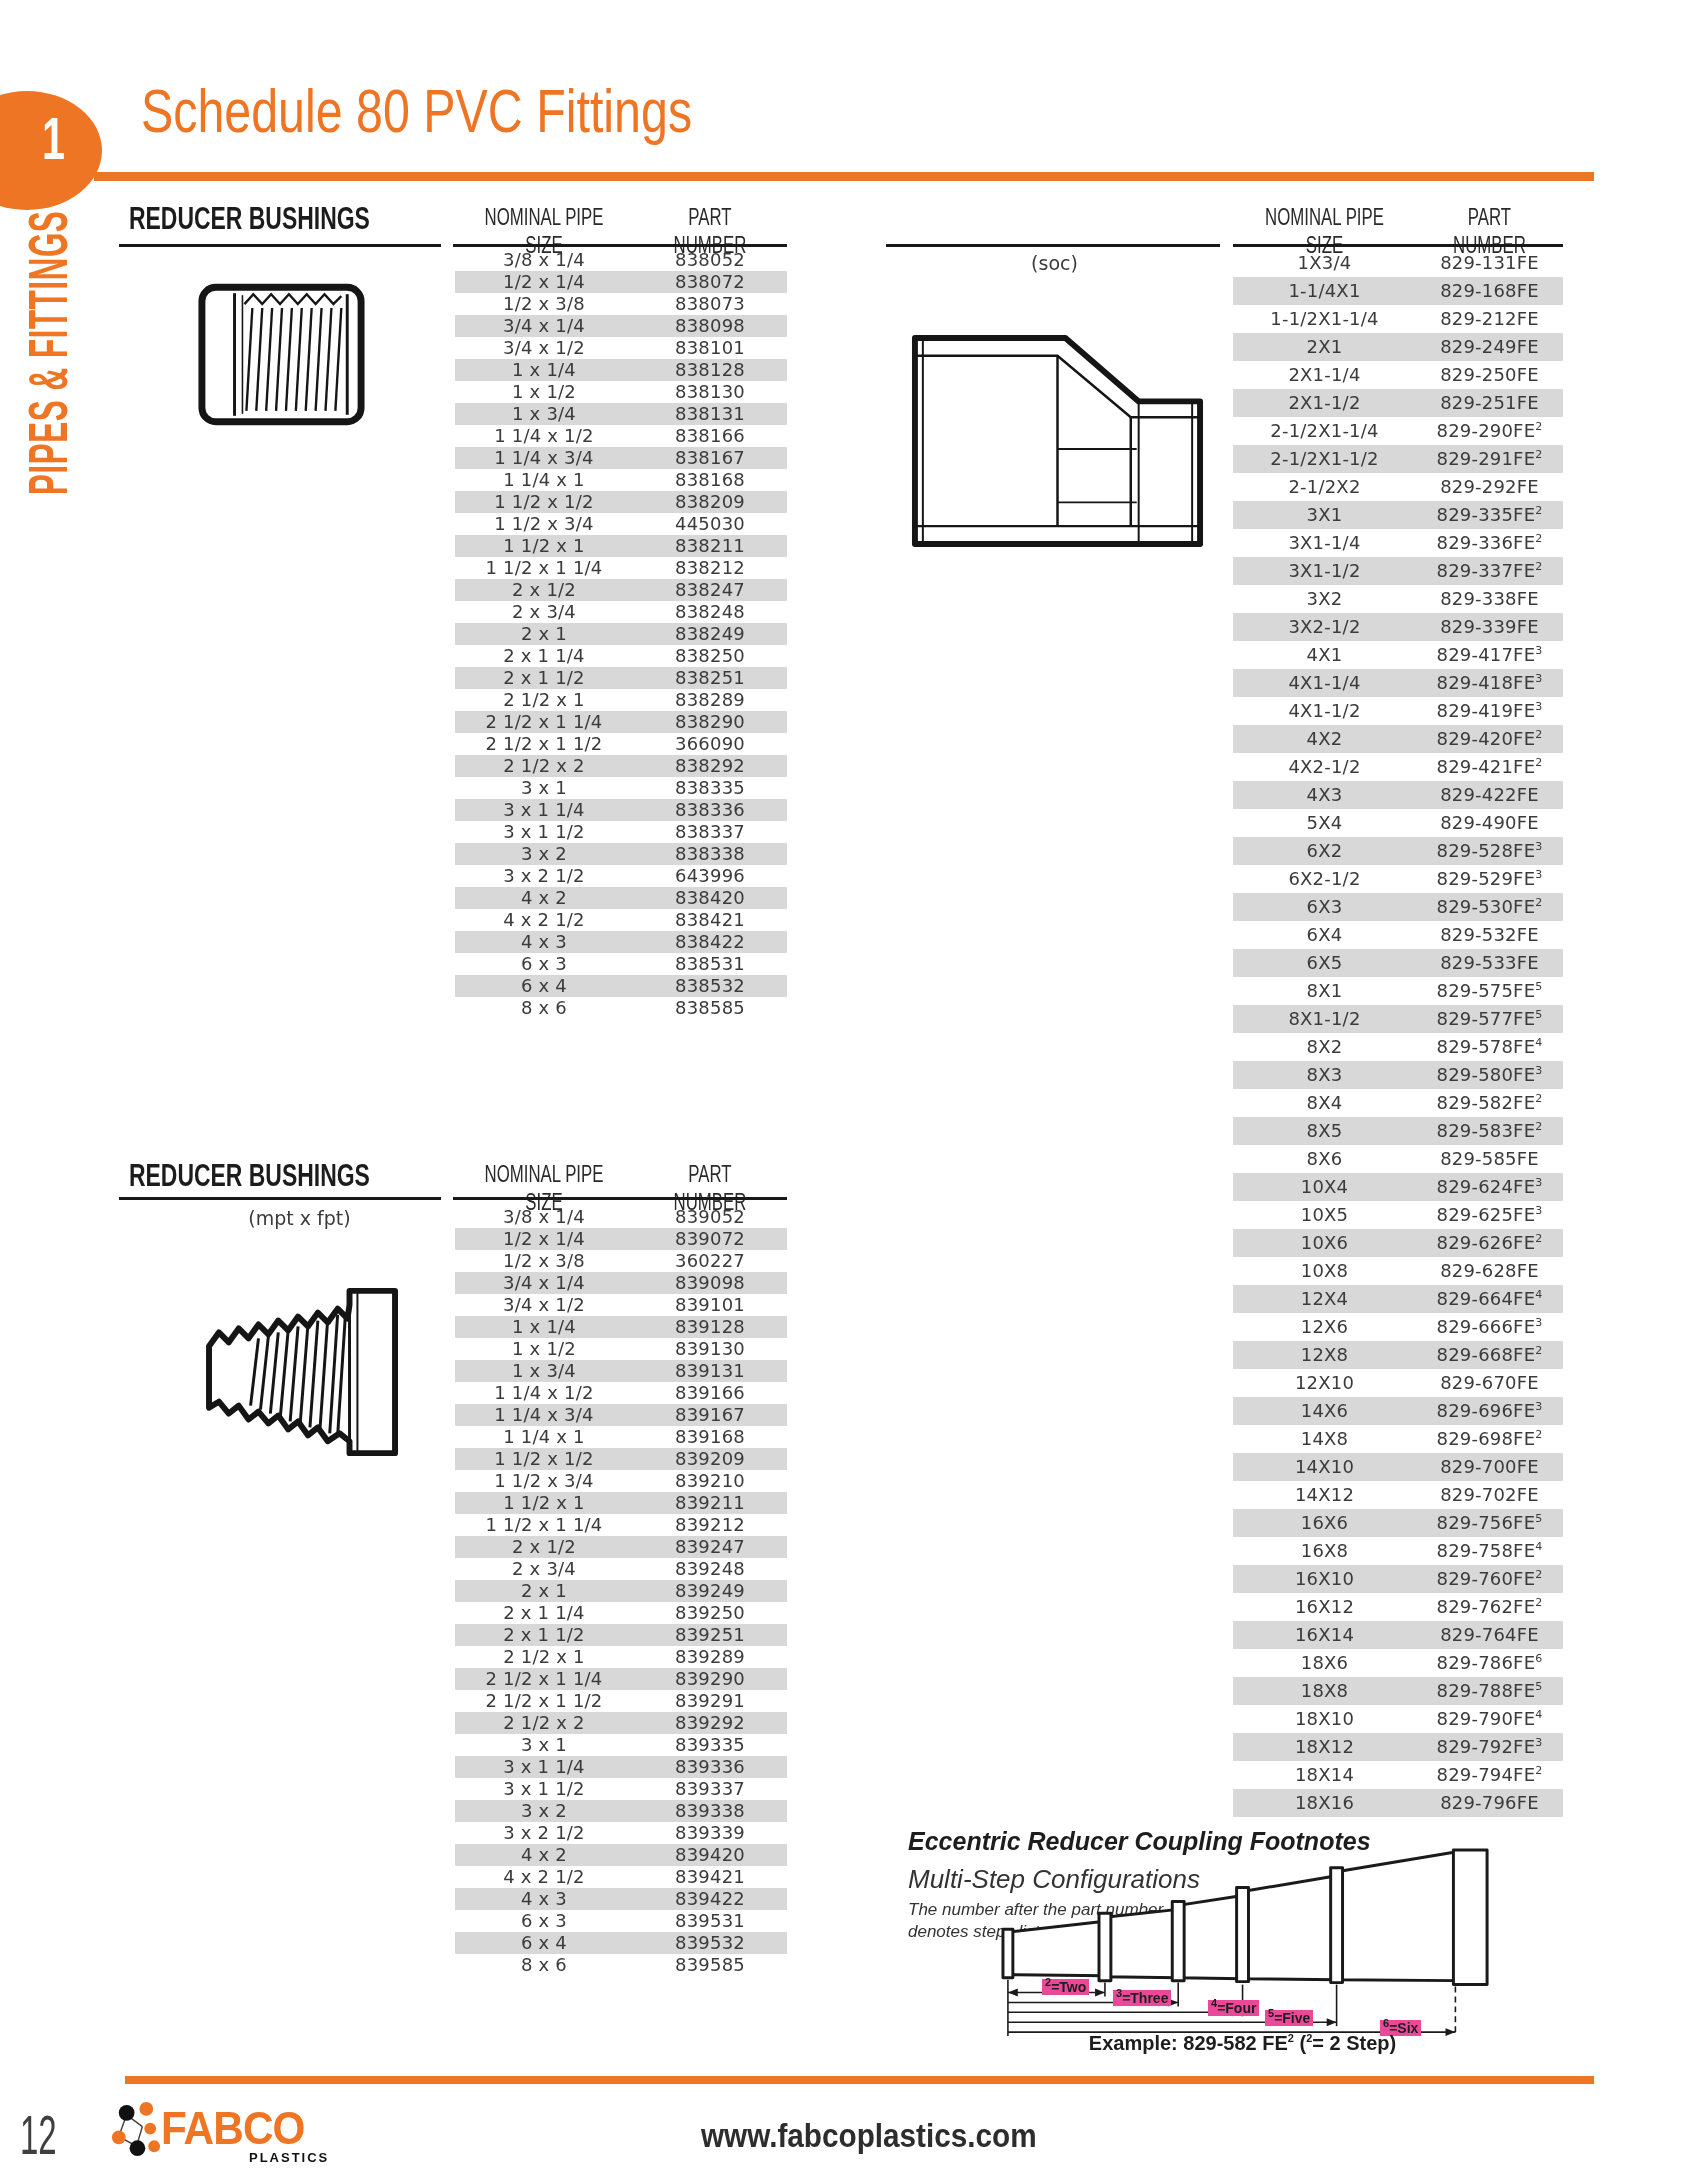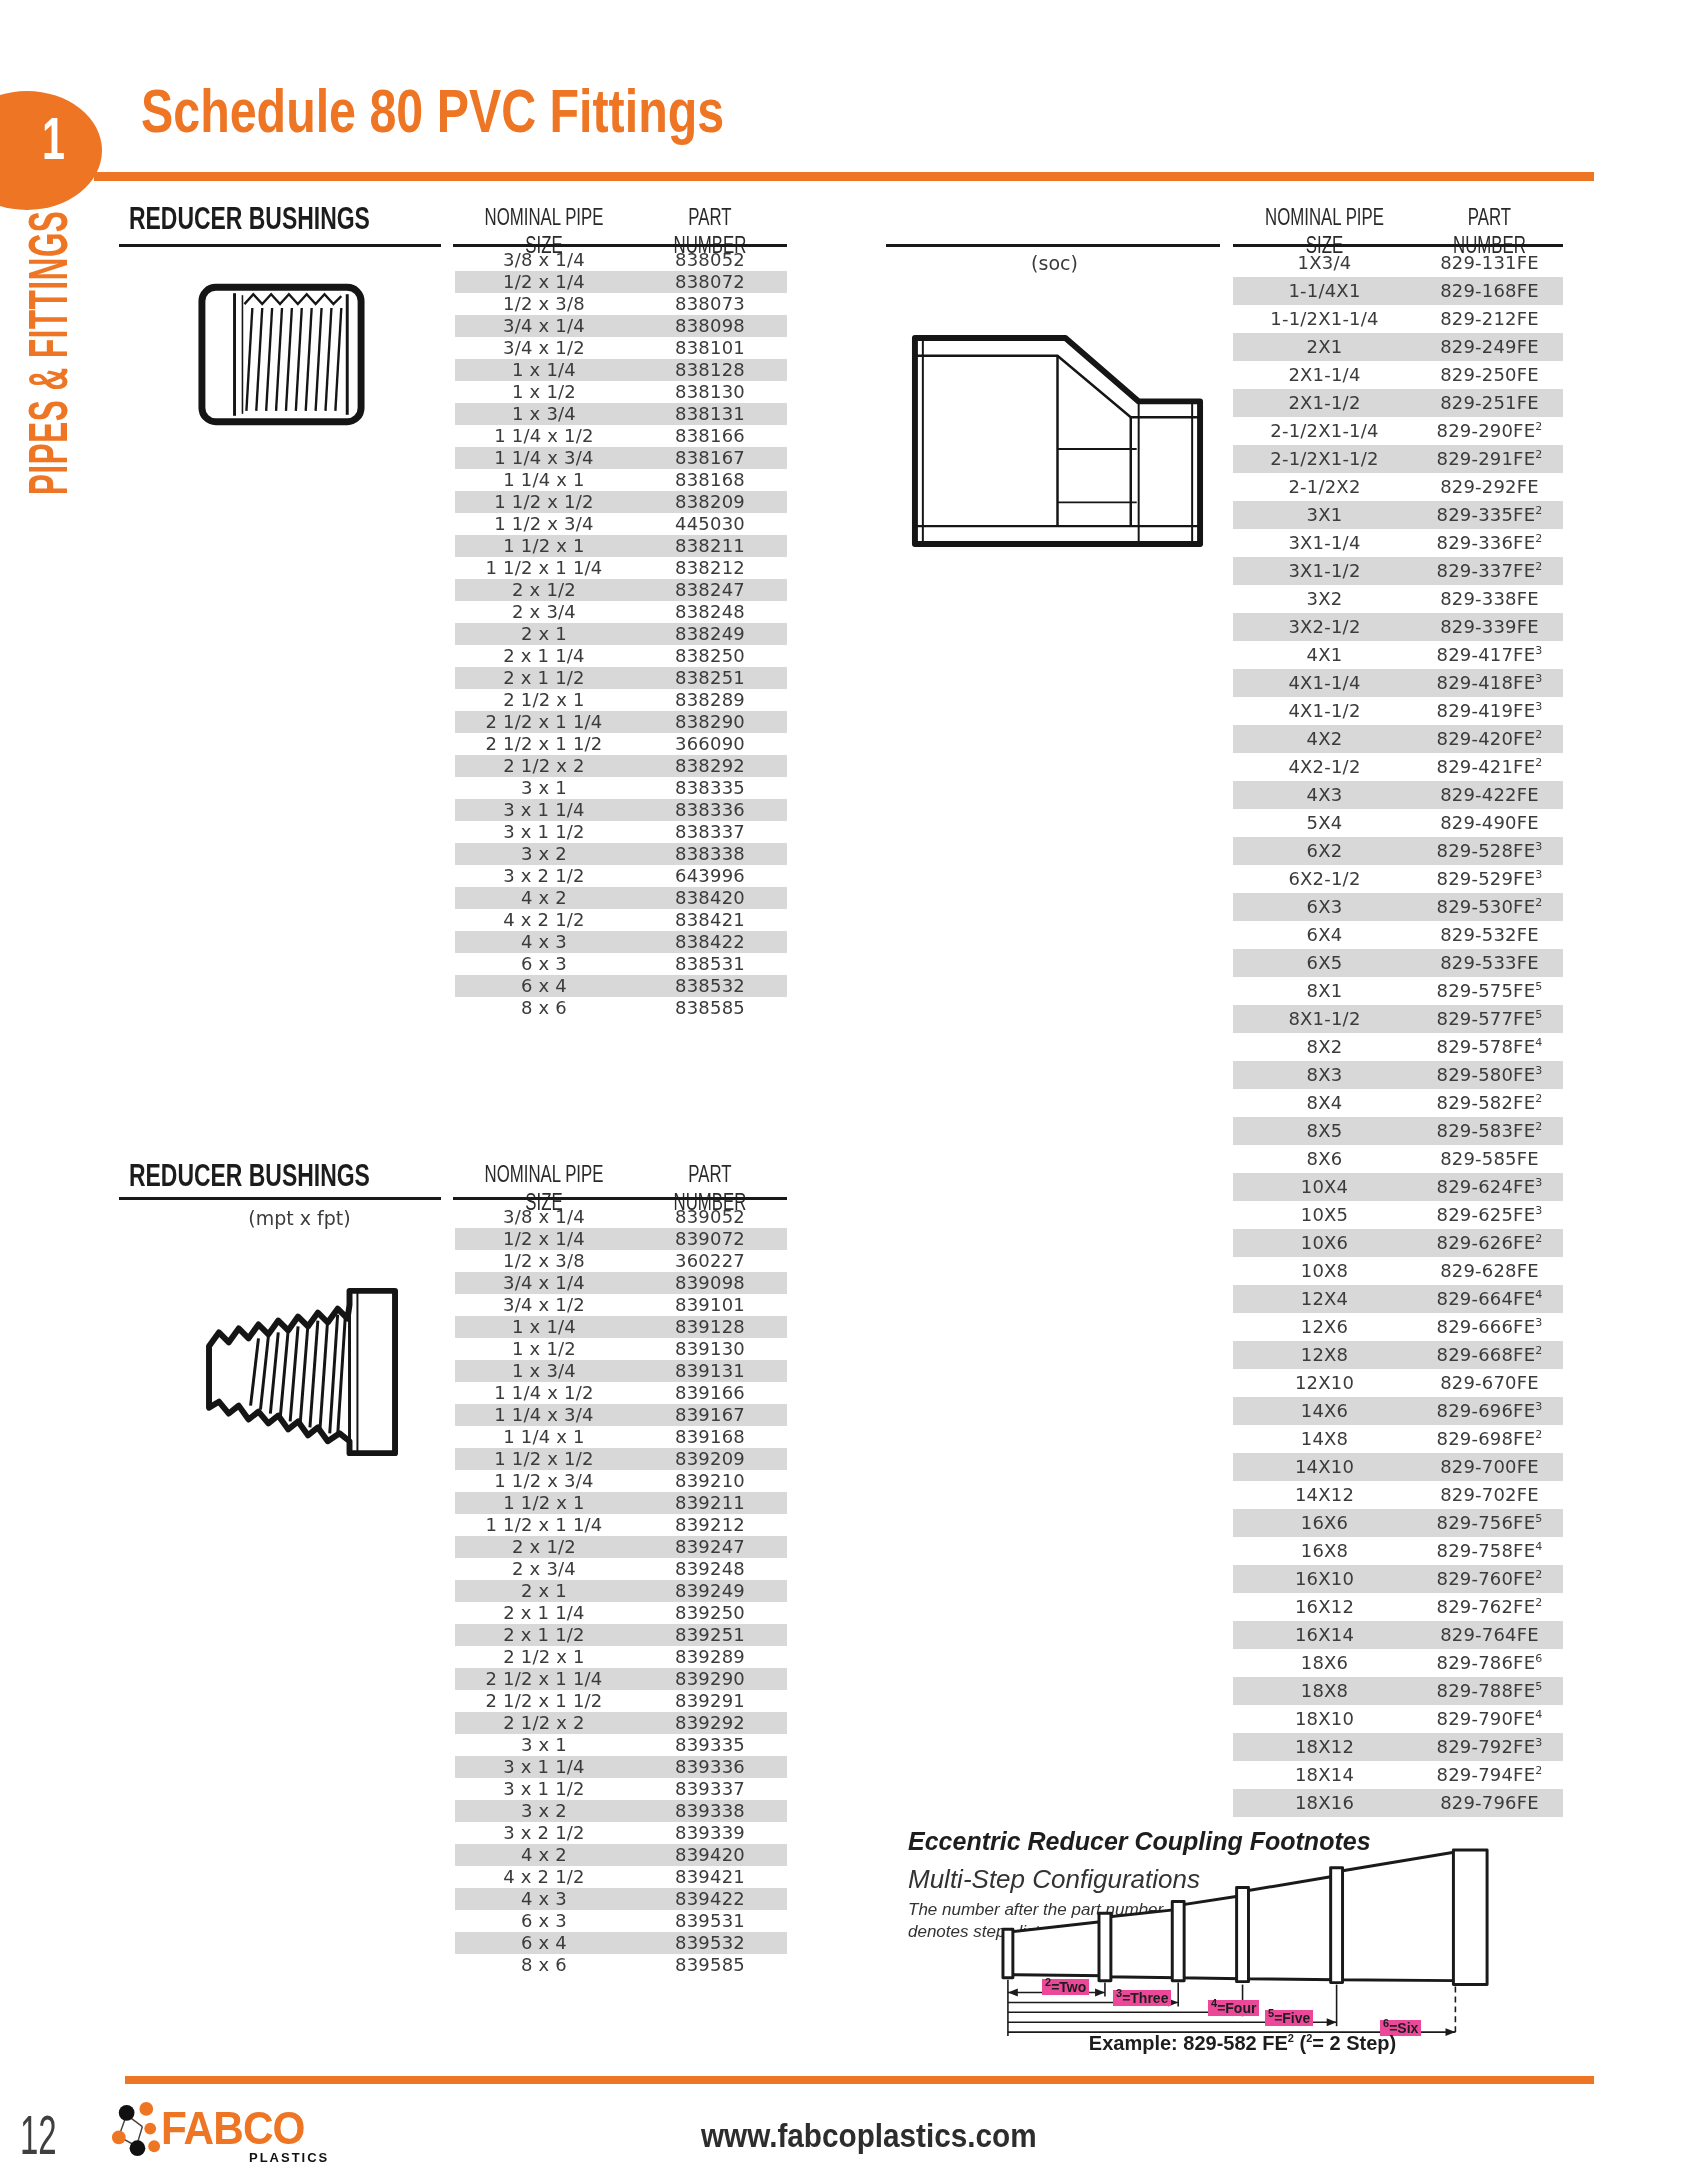--- a/index.html
+++ b/index.html
@@ -2,21 +2,21 @@
 <html><head>
 <meta charset="utf-8">
 <style>
   html,body{margin:0;padding:0;background:#fff;}
   .page{position:relative;width:1683px;height:2178px;background:#ffffff;overflow:hidden;
         font-family:"DejaVu Sans",sans-serif;color:#3b3b3b;}
   .abs{position:absolute;}
   .condensed{font-family:"Liberation Sans",sans-serif;white-space:nowrap;}
   .cx{display:inline-block;transform:scaleX(.74);transform-origin:0 50%;}
   .cxc{display:inline-block;transform:scaleX(.7);transform-origin:50% 50%;}
-  .page-title{left:141px;top:75px;font-size:62px;font-weight:bold;color:#ED7524;letter-spacing:0;}
+  .page-title{left:141px;top:75px;font-size:62px;font-weight:normal;color:#ED7524;letter-spacing:0;}
   .title-rule{left:94px;top:172px;width:1500px;height:9px;background:#ED7524;}
   .sec-title{font-size:31px;font-weight:bold;color:#1c1c1c;top:201px;}
   .hrule{height:3px;background:#191919;}
   .subtitle{font-size:19px;color:#3b3b3b;text-align:center;}
   
   .tab-ellipse{left:-48px;top:91px;width:150px;height:119px;background:#ED7524;border-radius:50%;}
   .tab-num{left:14px;top:105px;width:79px;font-size:59px;font-weight:bold;color:#fff;text-align:center;}
   .sidebar-label{left:16px;top:495px;transform:rotate(-90deg) scaleX(.57);transform-origin:0 0;
                  font-family:"Liberation Sans",sans-serif;font-weight:bold;font-size:55px;color:#ED7524;white-space:nowrap;letter-spacing:1px;}
   

